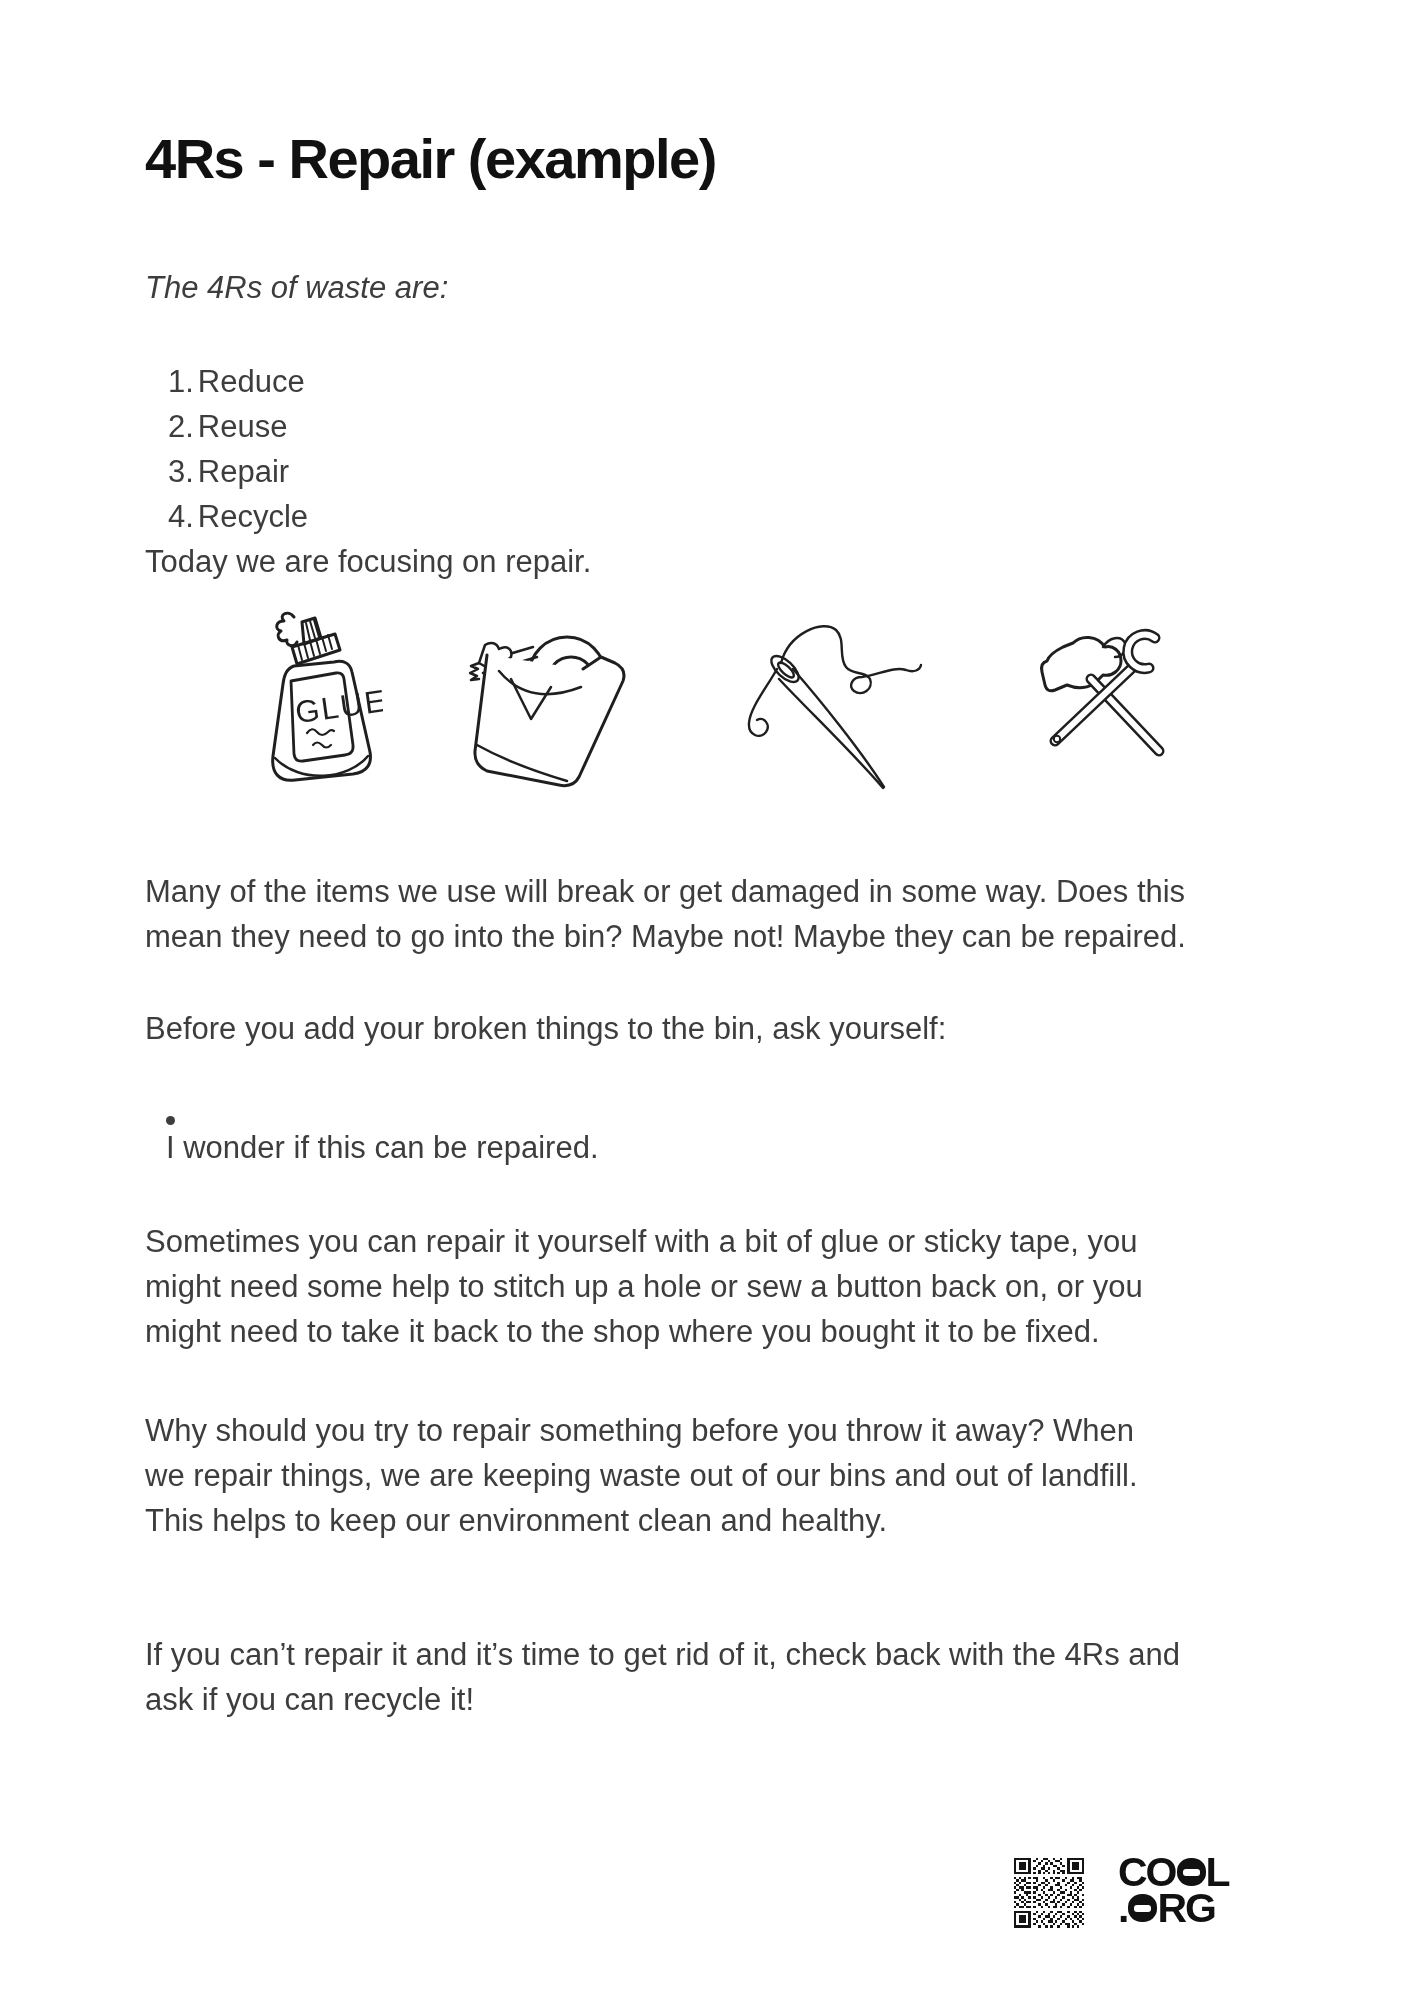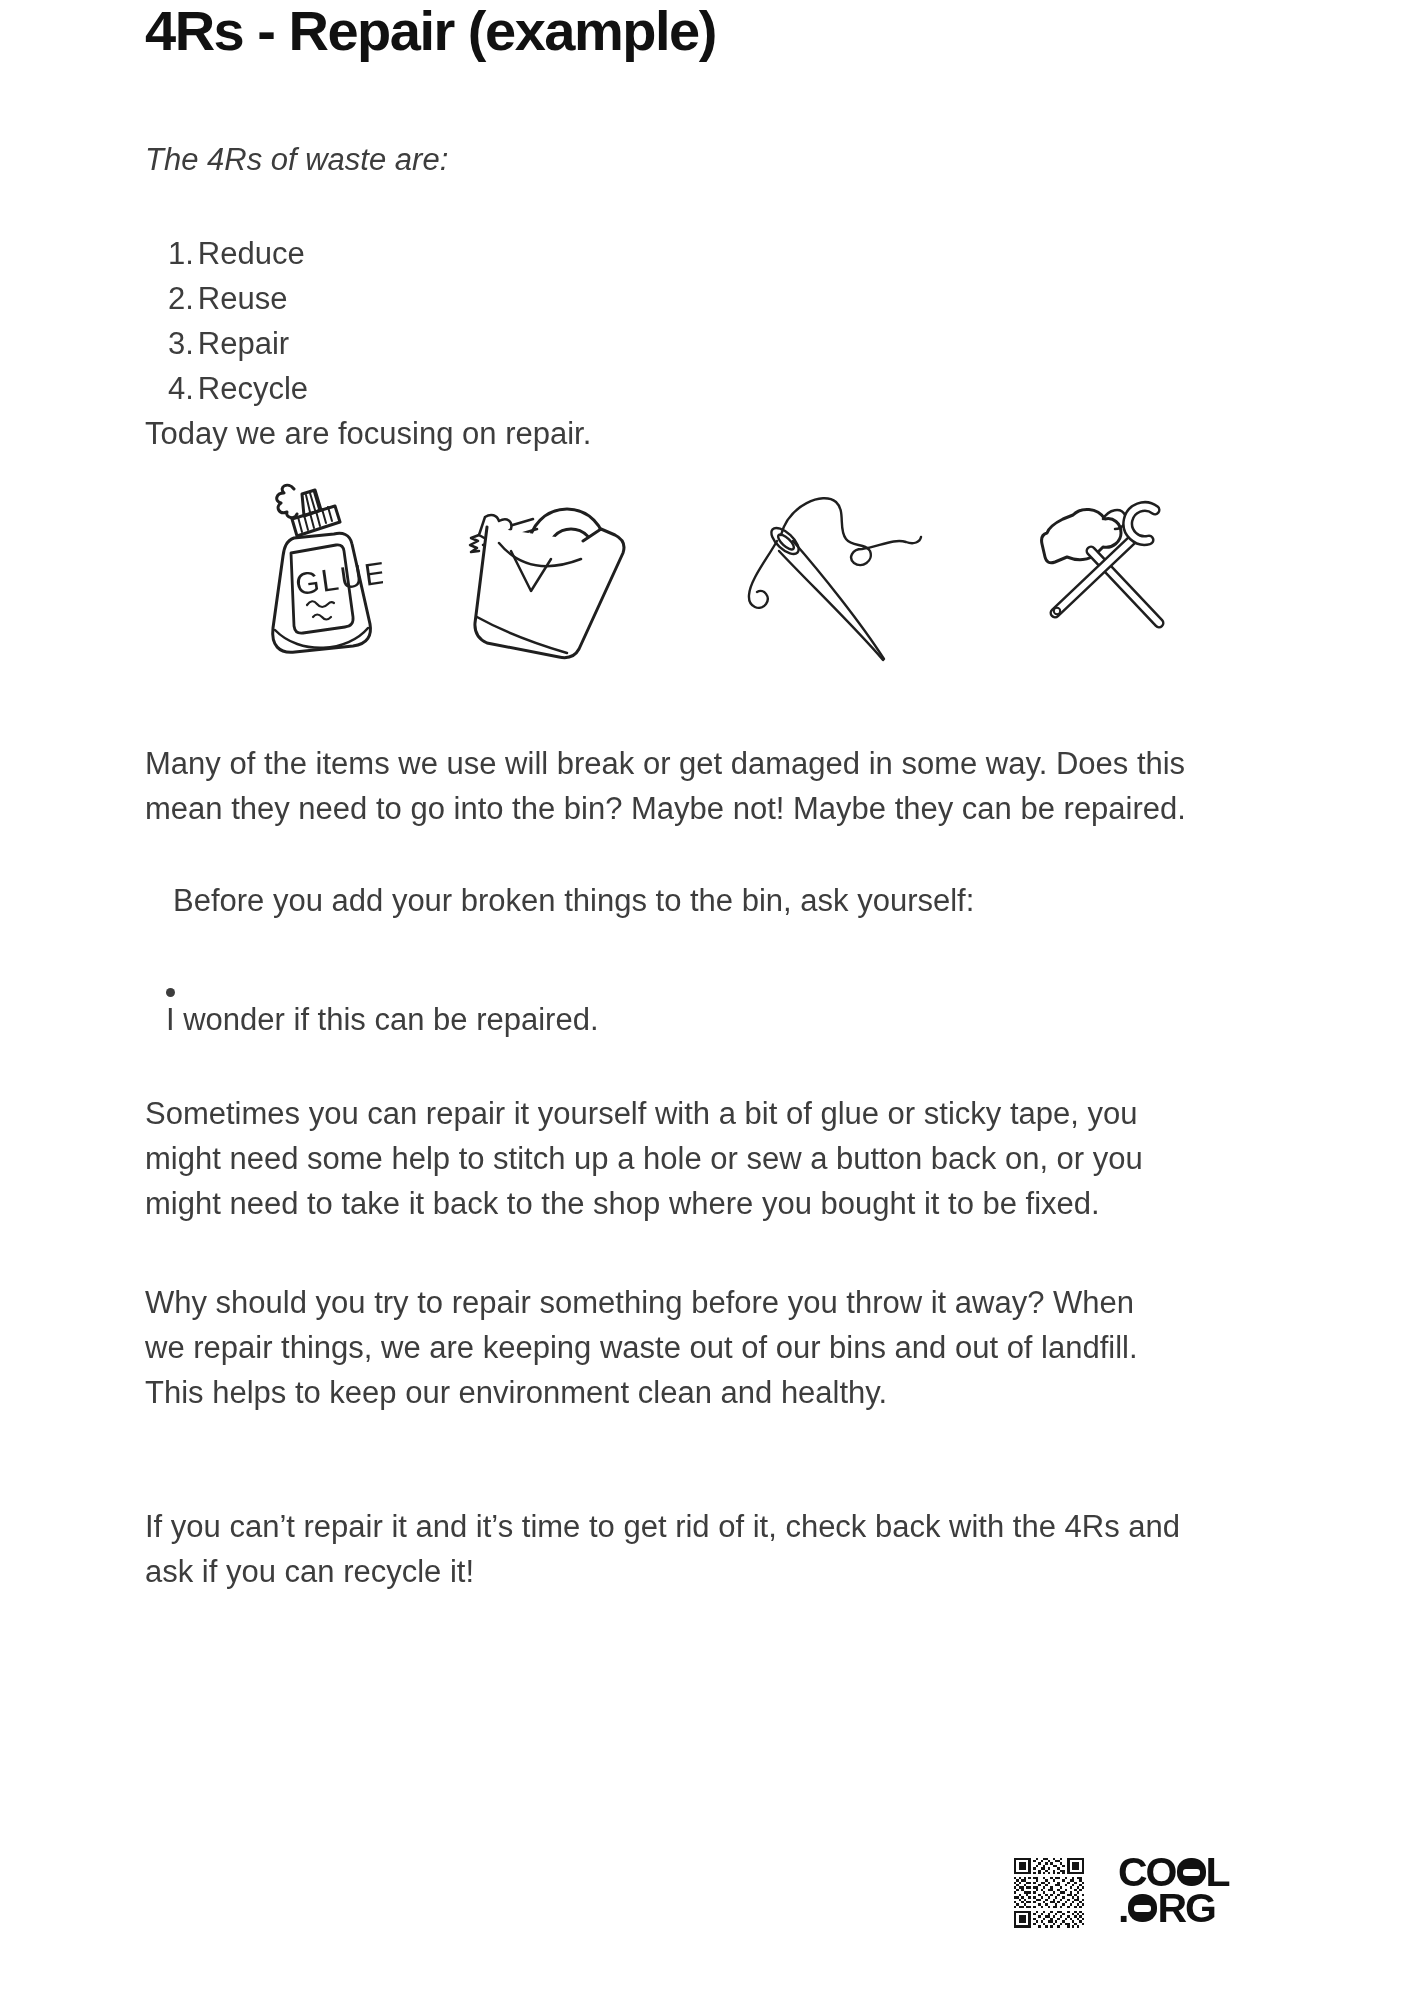--- a/index.html
+++ b/index.html
@@ -6,21 +6,21 @@
   .page{
     position:relative;
     width:1414px;height:2000px;
     background:#ffffff;
     font-family:"Liberation Sans","DejaVu Sans",sans-serif;
     color:#3d3d3d;
     overflow:hidden;
   }
   .content{padding:0 129px 0 145px;}
   .doc-title{
-    margin:0;
+    margin:0;padding-top:128px;
     font-size:56px;line-height:62px;
     font-weight:700;letter-spacing:-1.5px;
     color:#111111;
   }
   .body-text{
     margin:0;
     font-size:31px;line-height:45px;
     white-space:pre;
     color:#3d3d3d;
   }
@@ -29,21 +29,21 @@
   .rlist li{display:flex;font-size:31px;line-height:45px;}
   .rlist .num{margin-right:4px;}
   .focus{}
   .figures{position:relative;margin-top:24px;height:190px;}
   .figures svg{position:absolute;}
   .fig-glue{left:113px;top:0;}
   .fig-tape{left:318px;top:25px;}
   .fig-needle{left:598px;top:15px;}
   .fig-tools{left:892px;top:15px;}
   .p1{margin-top:71px;}
-  .p2{margin-top:47px;margin-left:28px;}
+  .p2{margin-top:47px;}
   .bullet-row{display:flex;margin-top:47px;padding-left:21px;flex-direction:column;}
   .bullet-dot{flex:0 0 auto;width:9px;height:9px;border-radius:50%;background:#3d3d3d;margin:18px 23px 0 0;}
   .p3{margin-top:49px;}
   .p4{margin-top:54px;}
   .p5{margin-top:89px;}
   .footer{position:absolute;left:1014px;top:1856px;display:flex;align-items:flex-start;gap:34px;}
   .qr{width:70px;height:73px;}
   .brand{color:#111111;font-weight:700;letter-spacing:-2px;line-height:33px;font-size:41px;}
   .brand-row{white-space:nowrap;}
   .brand-row+.brand-row{margin-top:3px;}

